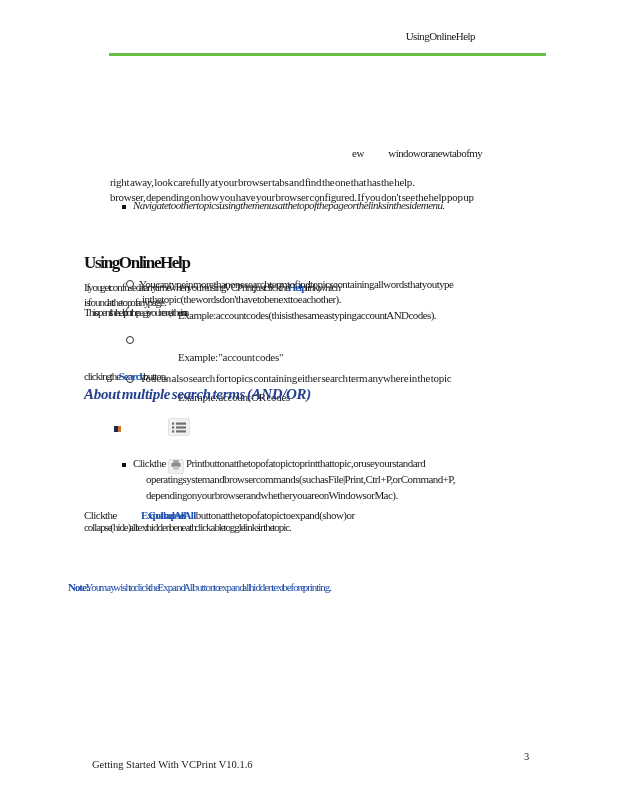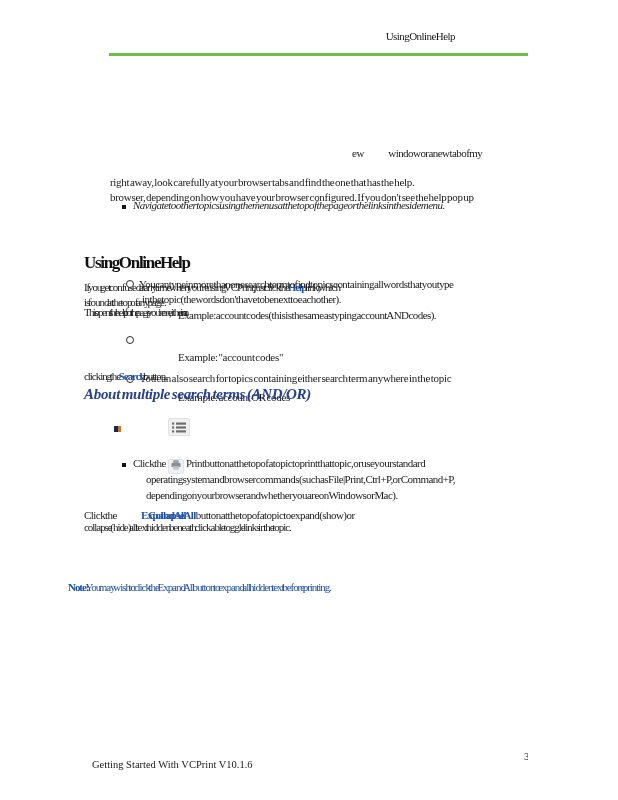--- a/index.html
+++ b/index.html
@@ -1,18 +1,18 @@
 <!DOCTYPE html>
 <html><head>
 <meta charset="utf-8">
 <style>
   html,body{margin:0;padding:0;background:#ffffff;}
   .page{
     position:relative;width:528px;height:800px;background:#fff;
-    font-family:"Liberation Serif",serif;color:#1a1a1a;overflow:hidden;
+    font-family:"Liberation Serif",serif;color:#1a1a1a;overflow:hidden;padding-left:20px;
   }
   .ln{position:absolute;white-space:nowrap;font-size:11px;line-height:13px;
       letter-spacing:-0.3px;word-spacing:-1.8px;}
   .t1{letter-spacing:-0.55px;word-spacing:-2.2px;}
   .t2{letter-spacing:-1.05px;word-spacing:-3px;}
   .t3{letter-spacing:-1.7px;word-spacing:-3.5px;}
   .normal{letter-spacing:0;word-spacing:0;font-size:10.5px;}
   .h1{font-size:17px;font-weight:bold;letter-spacing:-1.3px;word-spacing:-3.2px;color:#111;}
   .link{color:#2053b0;font-weight:bold;}
   .linkb{color:#2053b0;font-weight:bold;}

